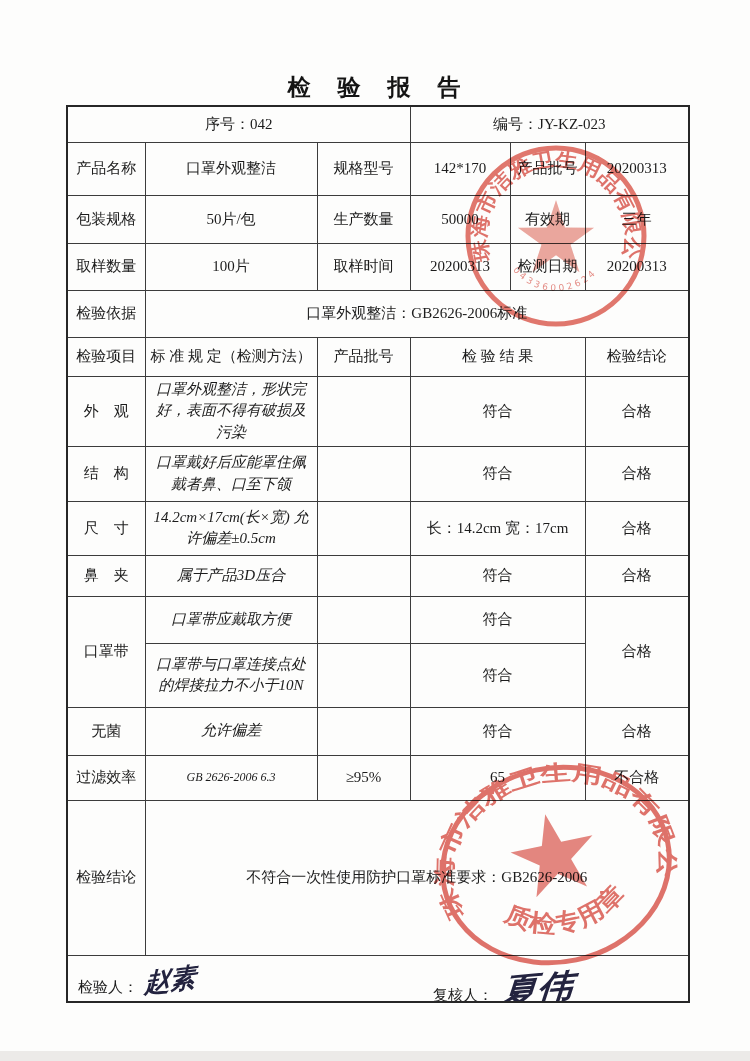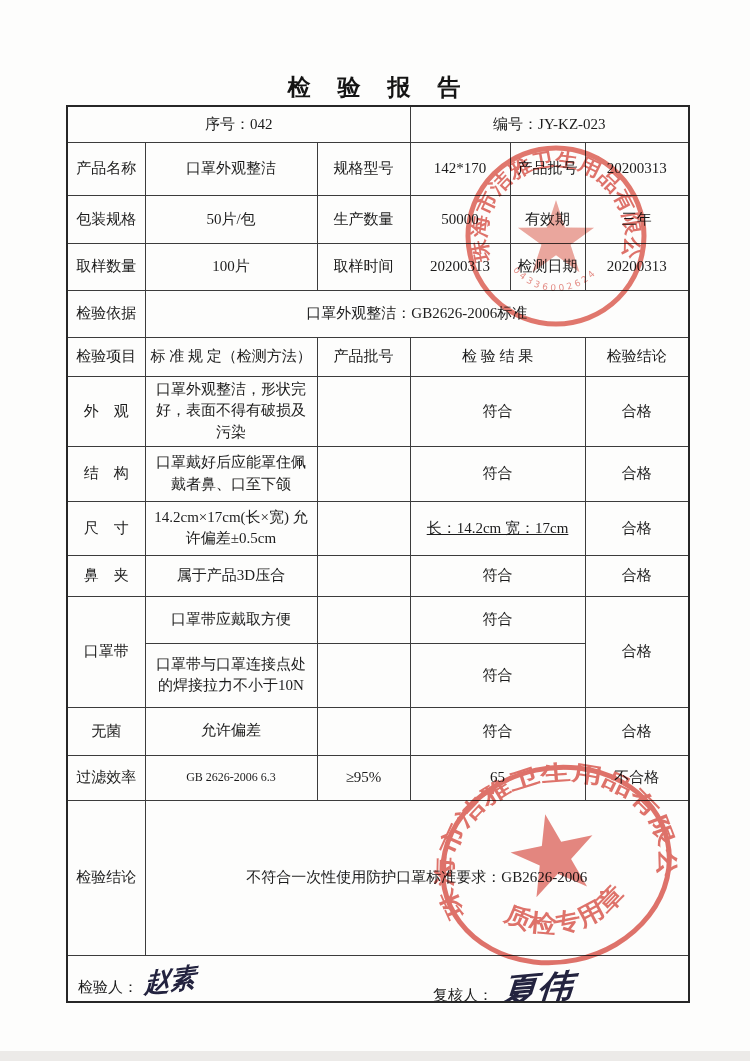--- a/index.html
+++ b/index.html
@@ -42,22 +42,22 @@
   }
   table.report td {
     border: 1px solid #3c3c3c;
     text-align: center;
     vertical-align: middle;
     font-size: 15px;
     padding: 2px 4px;
     overflow: hidden;
   }
   td.lefted { text-align: left; padding-left: 10px; }
-  td.std { font-size: 13.5px; line-height: 1.45; padding: 2px 8px; }
-  td.dim-result { font-size: 14.5px; text-decoration: underline; }
+  td.std { font-size: 13.5px; line-height: 1.45; padding: 2px 8px; font-style: italic; }
+  td.dim-result { font-size: 14.5px; }
   .sig {
     display: inline-block;
     font-style: italic;
     font-weight: bold;
     color: #23233f;
     font-family: "DejaVu Serif", serif;
   }
   .sig-inspector {
     font-size: 26px;
     transform: rotate(-7deg) skewX(-8deg);

